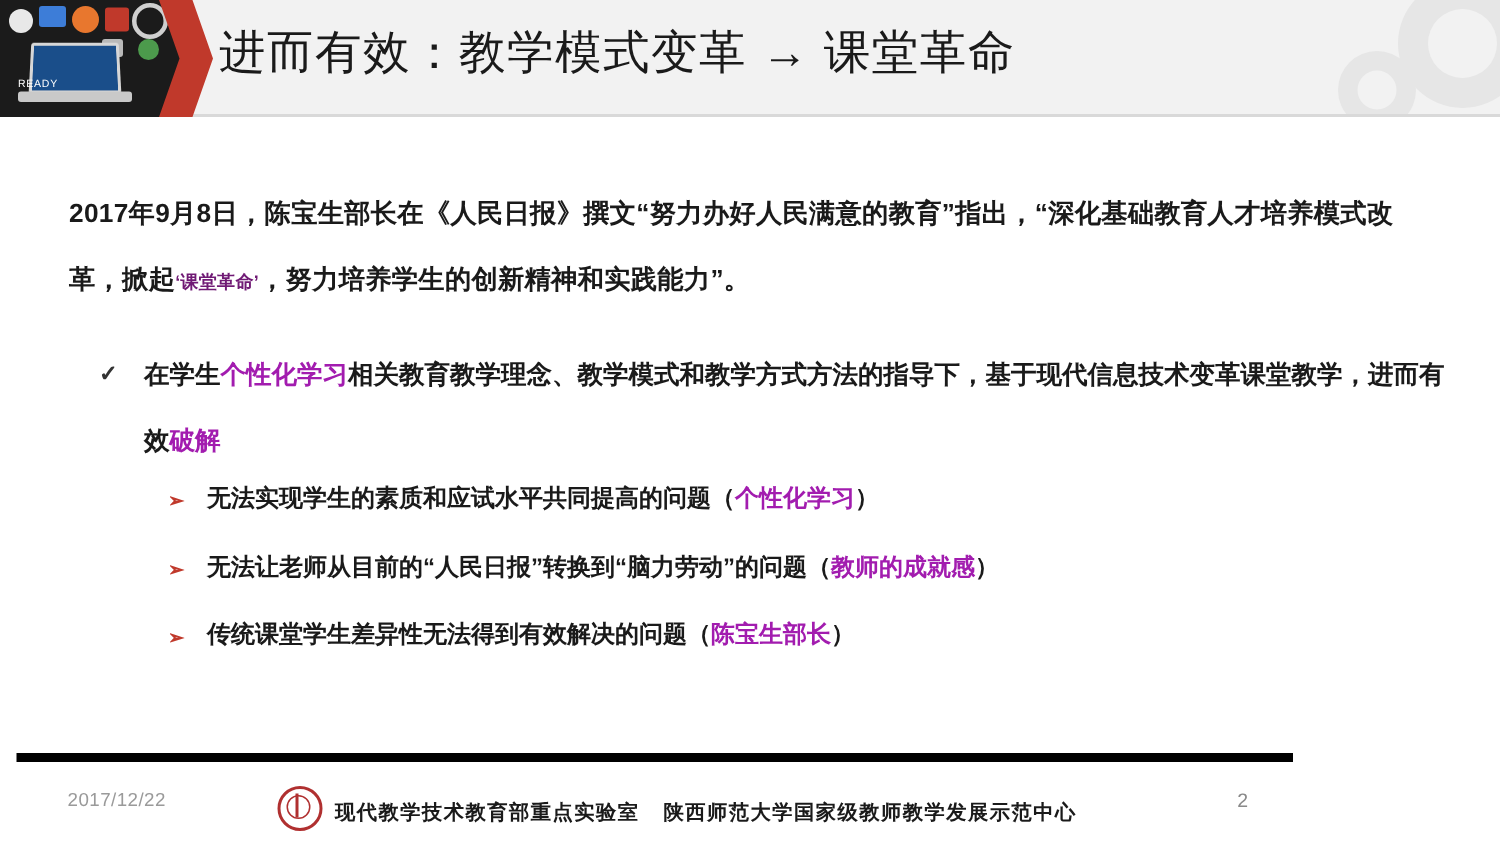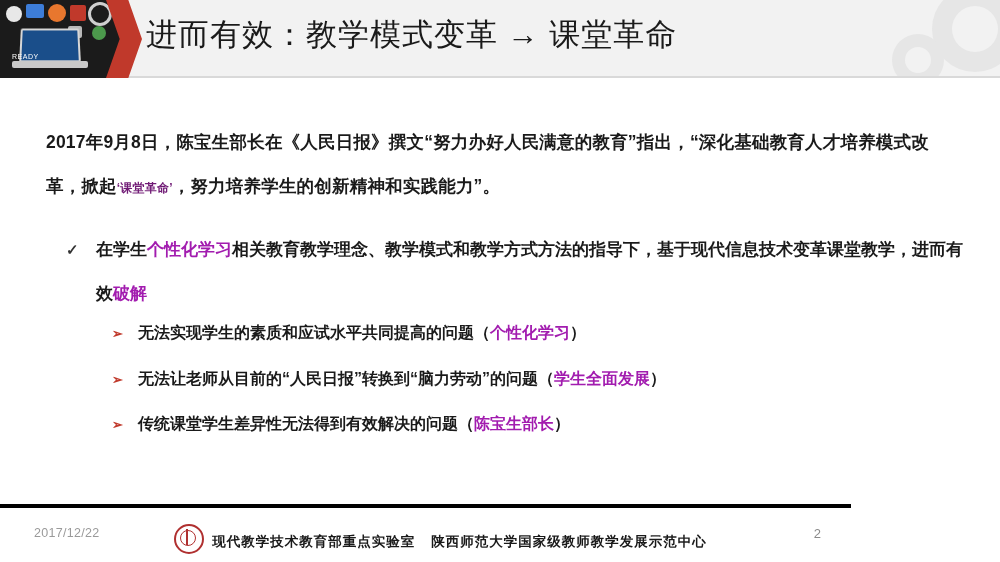--- a/index.html
+++ b/index.html
@@ -197,26 +197,26 @@
     display: block;
     padding-left: 26px;
   }
   .b2 { top: 243px; }
   .b3 { top: 289px; }
   .b4 { top: 334px; }
 
   
   .footer {
     position: absolute;
-    left: 0;
+    left: 11px;
     bottom: 0;
     width: 851px;
     height: 54px;
     background: #ffffff;
-    border-top: 4px solid #000000;
+    border-top: 6px solid #000000;
   }
   .footer-date {
     position: absolute;
     left: 34px;
     top: 18px;
     font-size: 12.5px;
     color: #9a9a9a;
     letter-spacing: .3px;
   }
   .footer-center {
@@ -310,21 +310,21 @@
     <span class="lvl1-text"><span>在学生</span><span class="red">个性化学习</span><span>相关教育教学理念、教学模式和教学方式方法的指导下，基于现代信息技术变革课堂教学，进而有效</span><span class="red">破解</span></span>
   </div>
 
   <div class="lvl2 b2">
     <span class="arrow">➢</span>
     <span class="lvl2-text"><span>无法实现学生的素质和应试水平共同提高的问题（</span><span class="red">个性化学习</span><span>）</span></span>
   </div>
 
   <div class="lvl2 b3">
     <span class="arrow">➢</span>
-    <span class="lvl2-text"><span>无法让老师从目前的“人民日报”转换到“脑力劳动”的问题（</span><span class="red">学生全面发展</span><span>）</span></span>
+    <span class="lvl2-text"><span>无法让老师从目前的“人民日报”转换到“脑力劳动”的问题（</span><span class="red">教师的成就感</span><span>）</span></span>
   </div>
 
   <div class="lvl2 b4">
     <span class="arrow">➢</span>
     <span class="lvl2-text"><span>传统课堂学生差异性无法得到有效解决的问题（</span><span class="red">陈宝生部长</span><span>）</span></span>
   </div>
 
 </div>
 
 <div class="footer">

